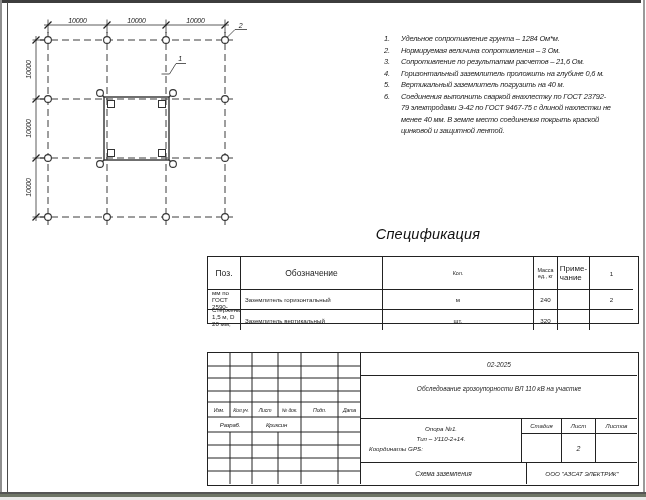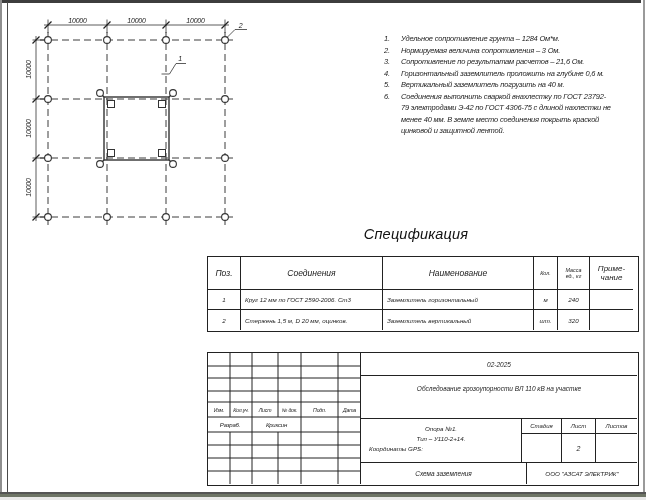--- a/index.html
+++ b/index.html
@@ -21,28 +21,28 @@
   #plan{position:absolute;left:0;top:0;width:646px;height:500px;}
   .dimtext{font-size:7px;font-style:italic;fill:#222;letter-spacing:-0.2px;}
 
   
   .notes{position:absolute;left:384px;top:33px;width:234px;font-size:7.5px;font-style:italic;line-height:11.5px;letter-spacing:-0.2px;color:#222;}
   .note{display:flex;}
   .note .num{width:17px;flex:none;}
   .note .txt{width:212px;}
 
   
-  .spec-title{position:absolute;left:200px;top:226px;width:432px;text-align:center;font-size:14.5px;font-style:italic;color:#111;letter-spacing:0.2px;}
-  .spec-table{position:absolute;left:207px;top:256px;width:432px;height:76px;border:1.5px solid #222;display:grid;grid-template-columns:33px 142px 151px 24px 32px 43px;grid-template-rows:33px 20px 20px;font-style:italic;color:#222;}
+  .spec-title{position:absolute;left:212px;top:226px;width:432px;text-align:center;font-size:14.5px;font-style:italic;color:#111;letter-spacing:0.2px;}
+  .spec-table{position:absolute;left:207px;top:256px;width:432px;height:68px;border:1.5px solid #222;display:grid;grid-template-columns:33px 142px 151px 24px 32px 43px;grid-template-rows:33px 20px 20px;color:#222;}
   .spec-table>div{border-right:1px solid #222;border-bottom:1px solid #222;display:flex;align-items:center;justify-content:center;overflow:hidden;}
   .spec-table>div:nth-child(6n){border-right:none;}
   .spec-table>div:nth-child(n+13){border-bottom:none;}
   .sh{font-size:8.5px;text-align:center;}
   .sh-small{font-size:5.4px;text-align:center;white-space:pre-line;line-height:6.5px;}
-  .sh-note{font-size:8px;text-align:center;white-space:pre-line;line-height:9px;}
+  .sh-note{font-size:8px;text-align:left;white-space:pre-line;line-height:9px;}
   .sc{font-size:6.2px;}
   .sc-left{justify-content:flex-start !important;padding-left:4px;}
 
   
   .tb{position:absolute;left:207px;top:352px;width:432px;height:134px;border:1.5px solid #222;font-style:italic;color:#222;}
   .tb-left{position:absolute;left:0;top:0;width:153px;height:131px;border-right:1.5px solid #222;}
   .tb-left svg{position:absolute;left:0;top:0;}
   .tb-lbl{position:absolute;font-size:5.2px;display:flex;align-items:center;justify-content:center;letter-spacing:-0.2px;}
   .tb-right{position:absolute;left:153px;top:0;width:276px;height:131px;}
   .tb-row-a{position:absolute;left:0;top:0;width:276px;height:23px;border-bottom:1px solid #222;display:flex;align-items:center;justify-content:center;font-size:6.5px;}
@@ -177,29 +177,28 @@
     <div class="note">
         <span class="num">4.</span>
         <span class="txt">Горизонтальный заземлитель проложить на глубине 0,6 м.</span>
       </div>
     <div class="note">
         <span class="num">5.</span>
         <span class="txt">Вертикальный заземлитель погрузить на 40 м.</span>
       </div>
     <div class="note">
         <span class="num">6.</span>
-        <span class="txt">Соединения выполнить сваркой внахлестку по ГОСТ 23792-79 электродами Э-42 по ГОСТ 4306-75 с длиной нахлестки не менее 40 мм. В земле место соединения покрыть краской цинковой и защитной лентой.</span>
+        <span class="txt">Соединения выполнить сваркой внахлестку по ГОСТ 23792-79 электродами Э-42 по ГОСТ 9467-75 с длиной нахлестки не менее 40 мм. В земле место соединения покрыть краской цинковой и защитной лентой.</span>
       </div>
   </div>
 
   <div class="spec-title">Спецификация</div>
   <div class="spec-table">
     <div class="sh">Поз.</div>
-    <div class="sh">Соединения</div>
-    <div class="sh">Наименование</div>
+    <div class="sh">Обозначение</div>
     <div class="sh-small">Кол.</div>
     <div class="sh-small">Масса
 ед., кг</div>
     <div class="sh-note">Приме-
 чание</div>
 
     <div class="sc">1</div>
     <div class="sc sc-left">Круг 12 мм по ГОСТ 2590-2006. Ст3</div>
     <div class="sc sc-left">Заземлитель горизонтальный</div>
     <div class="sc">м</div>

